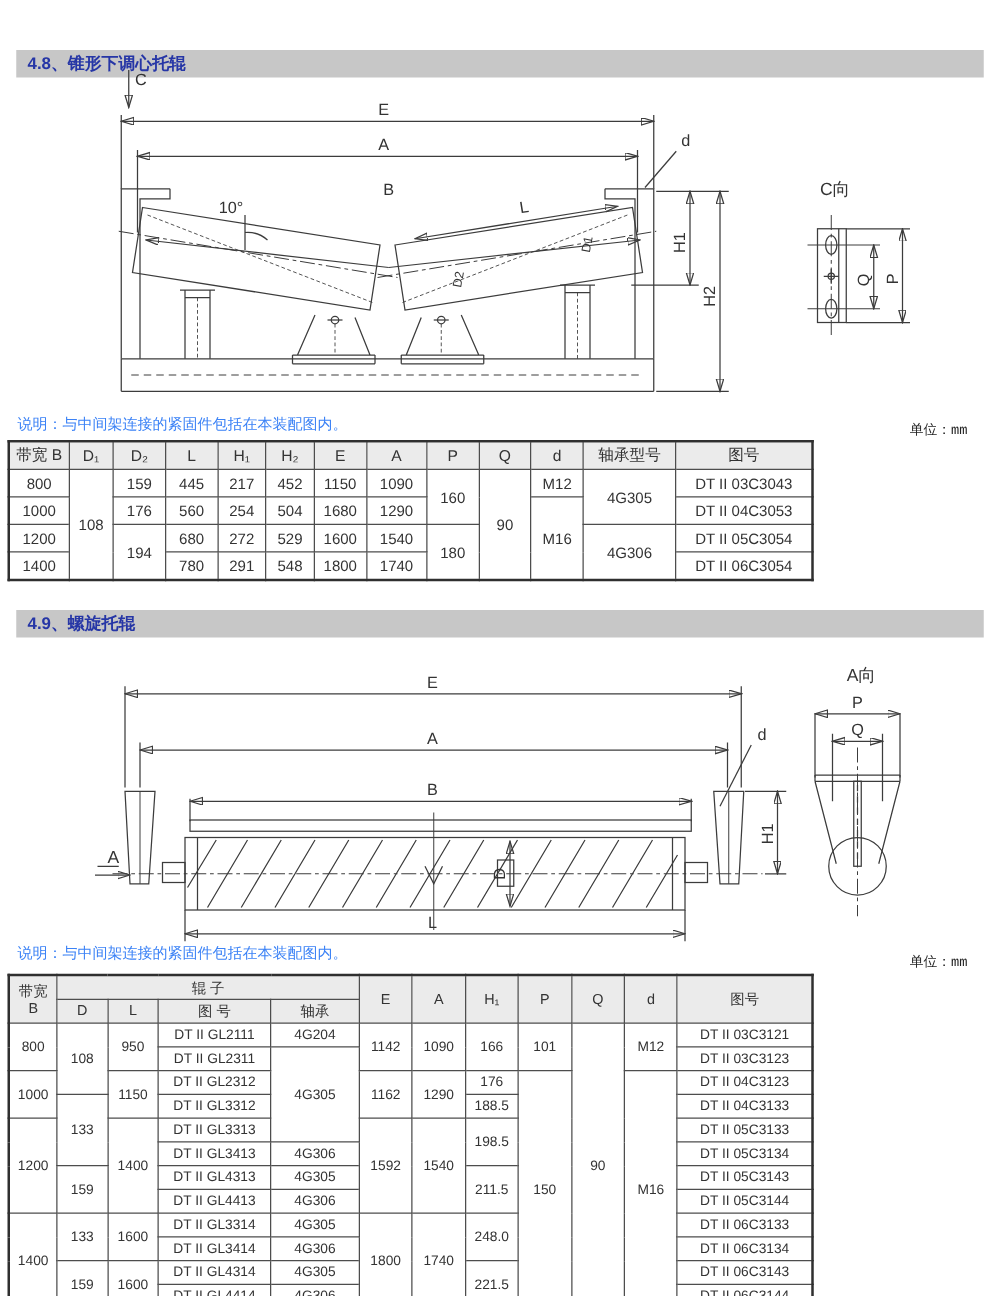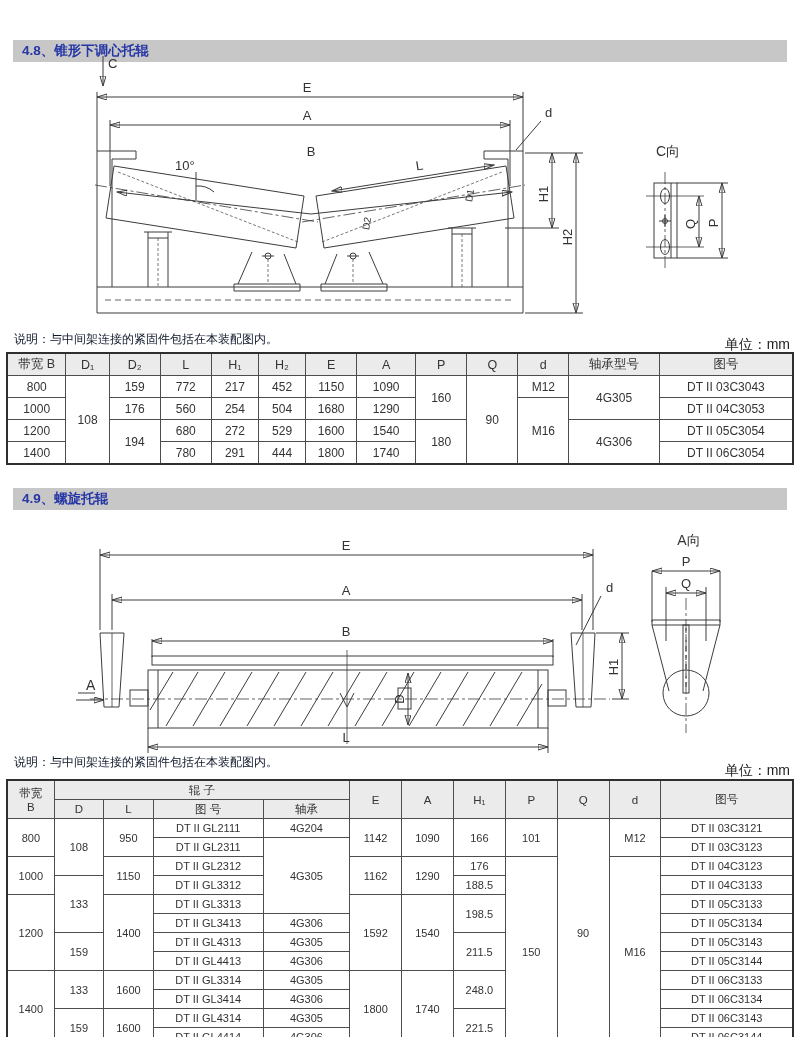--- a/index.html
+++ b/index.html
@@ -1,22 +1,22 @@
 <!DOCTYPE html>
 <html><head>
 <meta charset="utf-8">
 <style>
   html,body{margin:0;padding:0;background:#fff;}
   #page{position:relative;width:800px;height:1037px;background:#fff;overflow:hidden;
         font-family:"Liberation Sans","DejaVu Sans",sans-serif;color:#222;}
   .secbar{position:absolute;left:13px;width:774px;height:22px;background:#c7c7c7;}
   .secbar .ht{display:block;color:#2636a6;font-weight:bold;font-size:13.5px;line-height:22px;padding-left:9px;}
-  .note{position:absolute;left:14px;font-size:12px;color:#0f172a;}
-  .unit{position:absolute;right:10px;font-size:14px;color:#222;}
-  table.spec{position:absolute;left:6px;width:788px;border-collapse:collapse;table-layout:fixed;
+  .note{position:absolute;left:14px;font-size:12px;color:#3b82f6;}
+  .unit{position:absolute;right:26px;font-size:11px;color:#222;font-family:Liberation Mono, monospace;}
+  table.spec{position:absolute;left:6px;width:645px;border-collapse:collapse;table-layout:fixed;
              border:2px solid #2f2f2f;}
   table.spec th,table.spec td{border:1px solid #4d4d4d;text-align:center;vertical-align:middle;
              color:#333;font-weight:normal;padding:0;overflow:hidden;white-space:pre-line;}
   table.spec th{background:#ebebeb;}
   #table1{top:352px;}
   #table1 th{height:21px;font-size:12.5px;}
   #table1 td{height:21px;font-size:12px;}
   #table2{top:779px;}
   #table2 th{height:18px;font-size:11.5px;}
   #table2 td{height:18px;font-size:11px;}
@@ -168,21 +168,21 @@
           <th>d</th>
           <th>轴承型号</th>
           <th>图号</th>
         </tr>
       </thead>
       <tbody>
         <tr>
           <td>800</td>
           <td rowspan="4">108</td>
           <td>159</td>
-          <td>772</td>
+          <td>445</td>
           <td>217</td>
           <td>452</td>
           <td>1150</td>
           <td>1090</td>
           <td rowspan="2">160</td>
           <td rowspan="4">90</td>
           <td>M12</td>
           <td rowspan="2">4G305</td>
           <td>DT II 03C3043</td>
         </tr>
@@ -206,21 +206,21 @@
           <td>1600</td>
           <td>1540</td>
           <td rowspan="2">180</td>
           <td rowspan="2">4G306</td>
           <td>DT II 05C3054</td>
         </tr>
         <tr>
           <td>1400</td>
           <td>780</td>
           <td>291</td>
-          <td>444</td>
+          <td>548</td>
           <td>1800</td>
           <td>1740</td>
           <td>DT II 06C3054</td>
         </tr>
       </tbody>
     </table>
 
   <div class="secbar" style="top:488px;">
     <span class="ht">4.9、螺旋托辊</span>
   </div>

